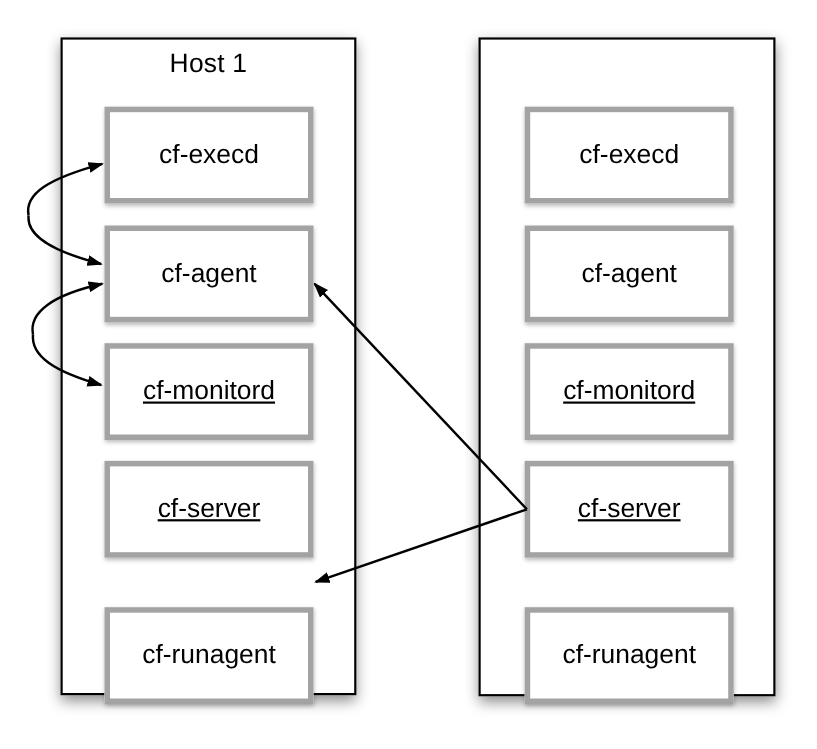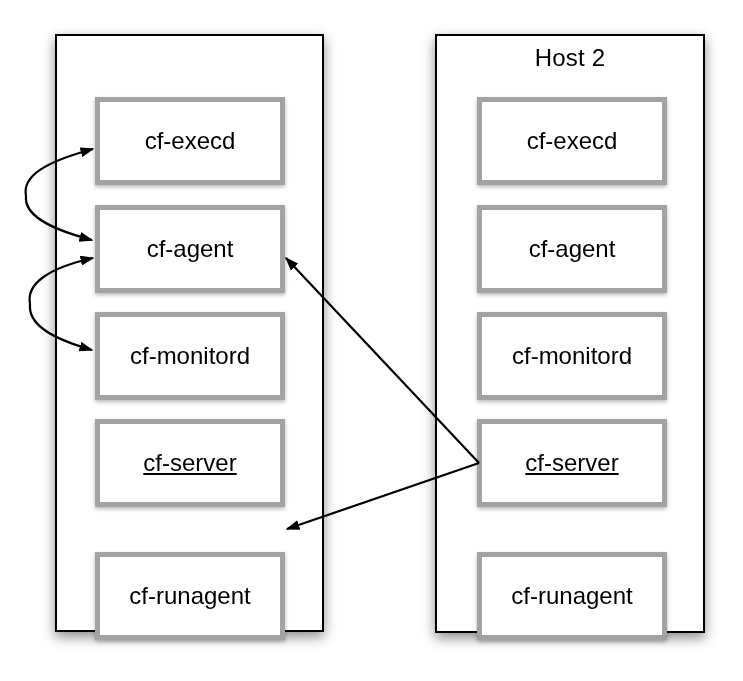--- a/index.html
+++ b/index.html
@@ -38,60 +38,60 @@
     box-shadow: 0 2px 4px rgba(0,0,0,0.28);
     display: flex;
     align-items: center;
     justify-content: center;
     font-size: 24px;
   }
   .host1 .pbox { left: 38px; }
   .host2 .pbox { left: 40px; }
   .p1 { top: 61px; }
   .p2 { top: 169px; }
-  .p3 { top: 276px; }
+  .p3 { top: 276px; text-decoration: underline; }
   .p4 { top: 383px; text-decoration: underline; }
   .p5 { top: 490px; margin-top: 26px; }
   svg.connections {
     position: absolute;
     left: 0; top: 0;
     width: 743px; height: 681px;
     pointer-events: none;
   }
   svg.connections path.link {
     fill: none;
     stroke: #000000;
     stroke-width: 2.2;
   }
 </style>
 </head>
 <body>
 
 <div class="canvas">
 
   <section class="host host1">
+    <div class="host-title">Host 1</div>
     <div class="pbox p1">
       <span>cf-execd</span>
     </div>
     <div class="pbox p2">
       <span>cf-agent</span>
     </div>
     <div class="pbox p3">
       <span>cf-monitord</span>
     </div>
     <div class="pbox p4">
       <span>cf-server</span>
     </div>
     <div class="pbox p5">
       <span>cf-runagent</span>
     </div>
   </section>
 
   <section class="host host2">
-    <div class="host-title">Host 2</div>
     <div class="pbox p1">
       <span>cf-execd</span>
     </div>
     <div class="pbox p2">
       <span>cf-agent</span>
     </div>
     <div class="pbox p3">
       <span>cf-monitord</span>
     </div>
     <div class="pbox p4">

